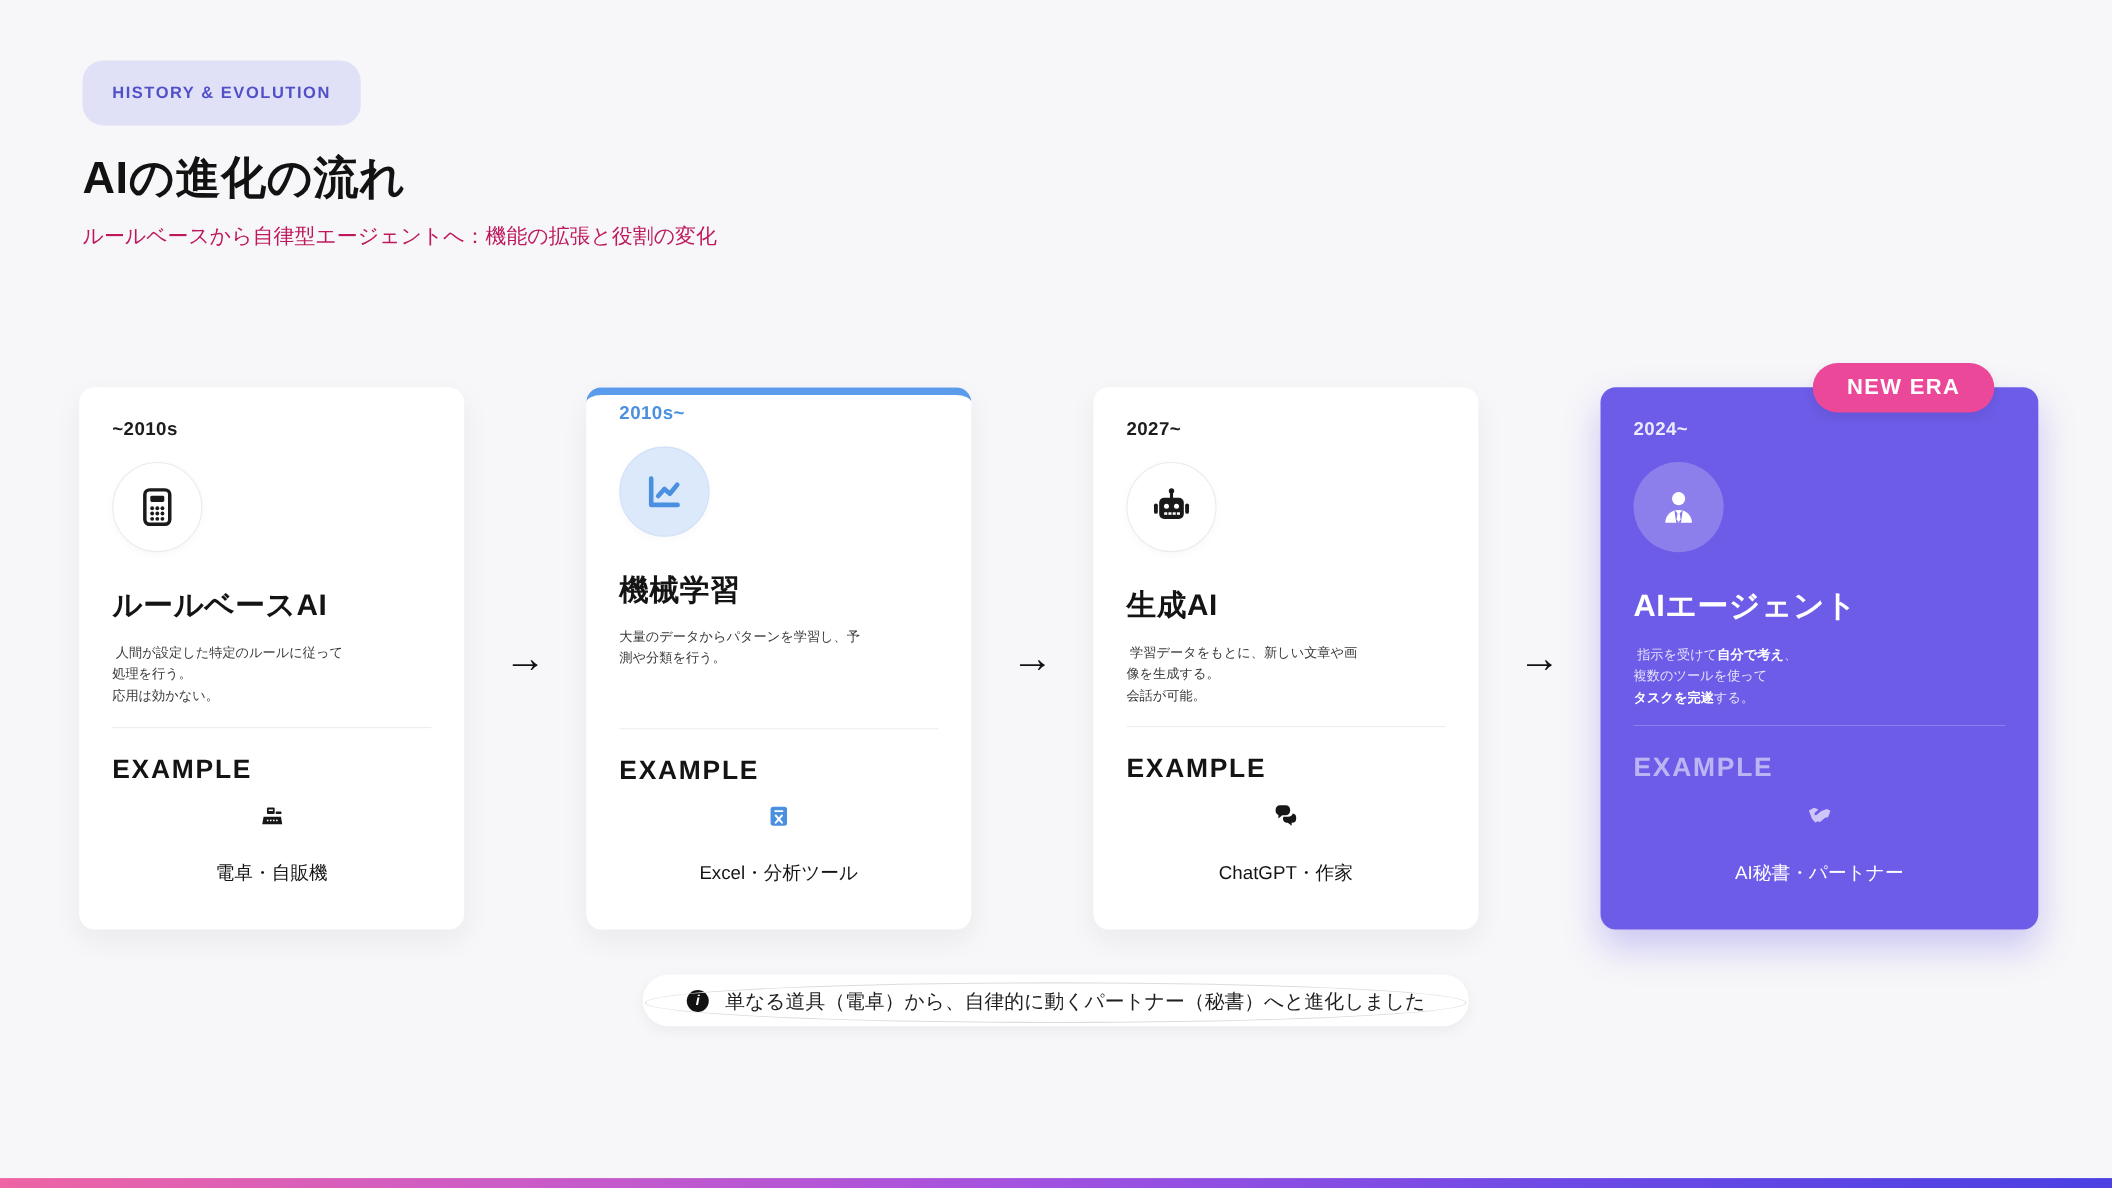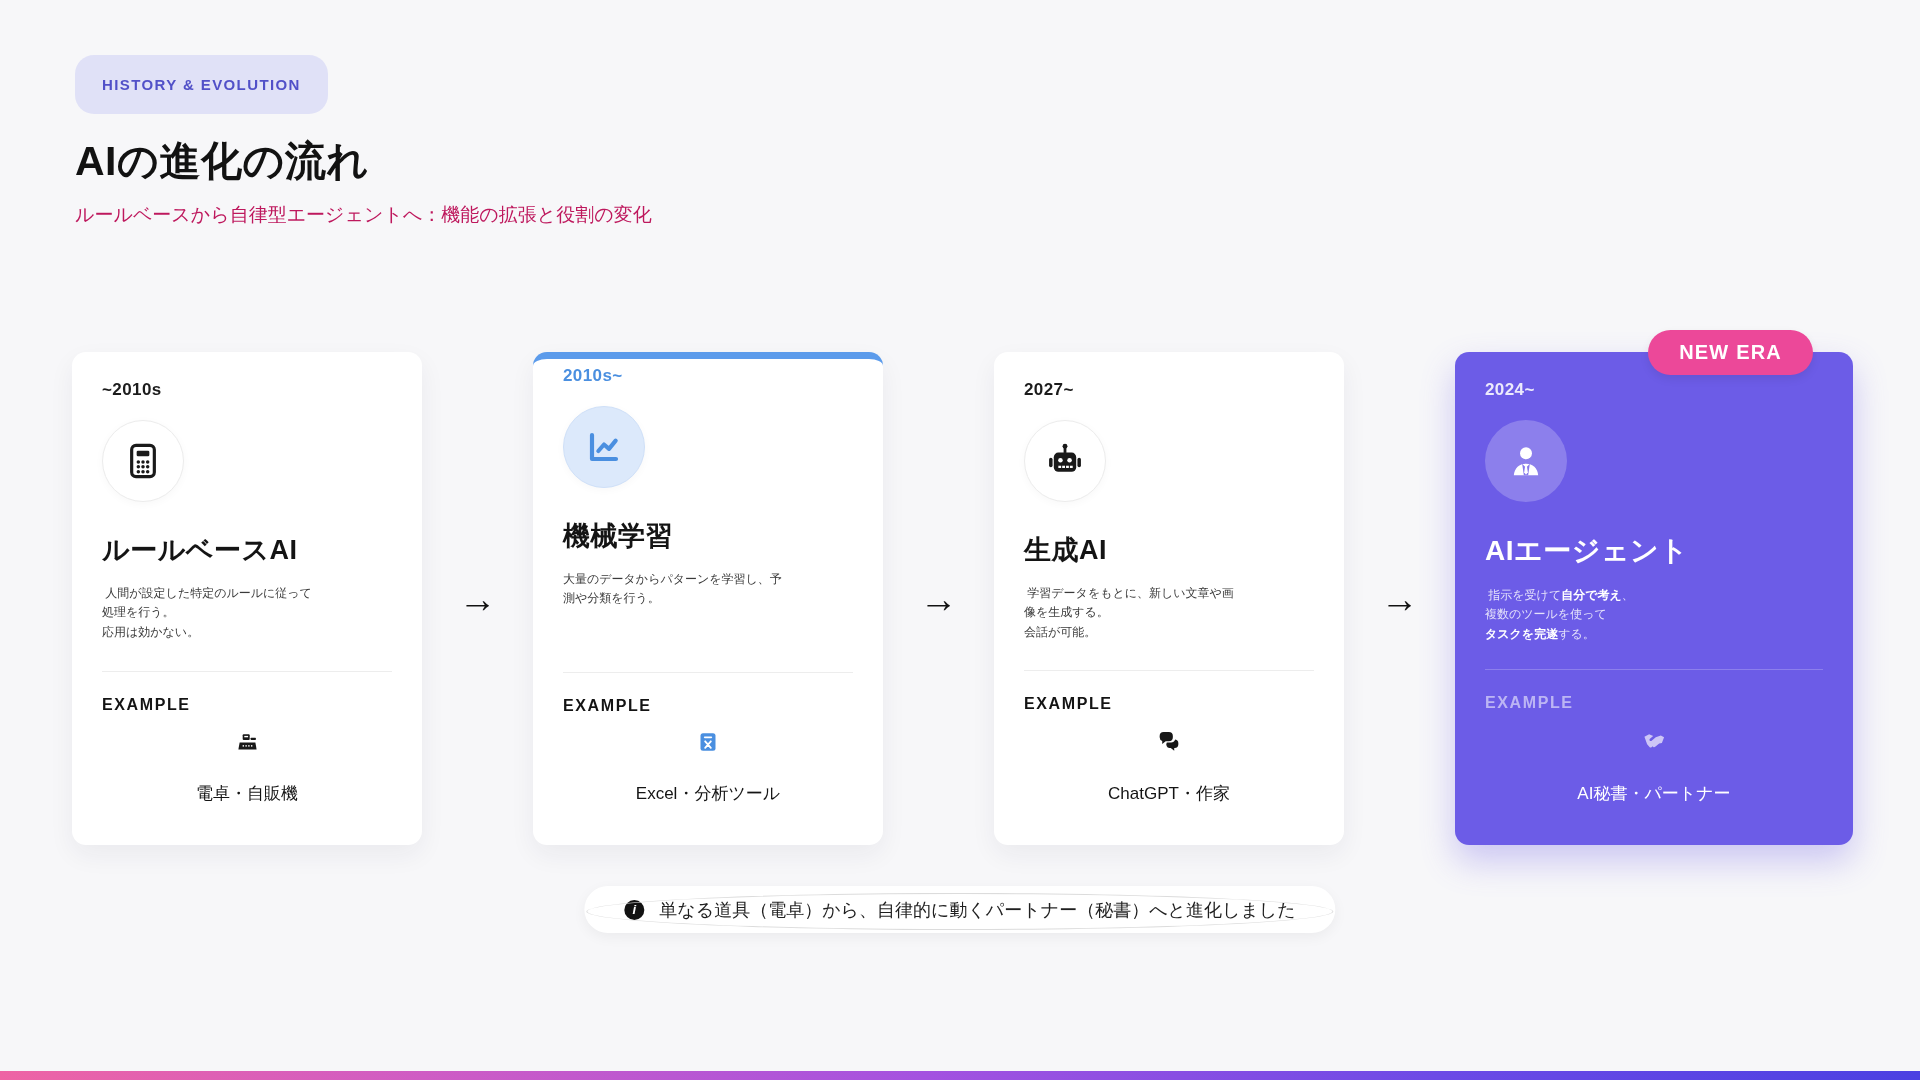--- a/index.html
+++ b/index.html
@@ -53,21 +53,21 @@
 
   .card-desc {
     margin-top:16px; font-size:12px; line-height:1.62; color:#3a3a3a; white-space:pre-line;
   }
   .card--purple .card-desc { color:rgba(255,255,255,.82); }
   .card--purple .card-desc b { color:#ffffff; font-weight:800; }
 
   .divider { margin-top:auto; border-top:1px solid #ededed; }
   .card--purple .divider { border-top-color:rgba(255,255,255,.22); }
 
-  .example-label { margin-top:24px; font-size:16px; font-weight:800; letter-spacing:1.6px; color:#141414; }
+  .example-label { margin-top:24px; font-size:24px; font-weight:800; letter-spacing:1.6px; color:#141414; }
   .card--purple .example-label { color:rgba(255,255,255,.55); }
 
   .example-row { margin-top:17px; display:flex; align-items:center; gap:30px;
     font-size:17px; font-weight:400; color:#141414;flex-direction:column; }
   .card--purple .example-row { color:#ffffff; }
   .example-row svg { flex:0 0 auto; }
 
   .arrow { align-self:center; font-size:38px; font-weight:700; color:#121212; line-height:1; }
 
   .new-era-badge {

